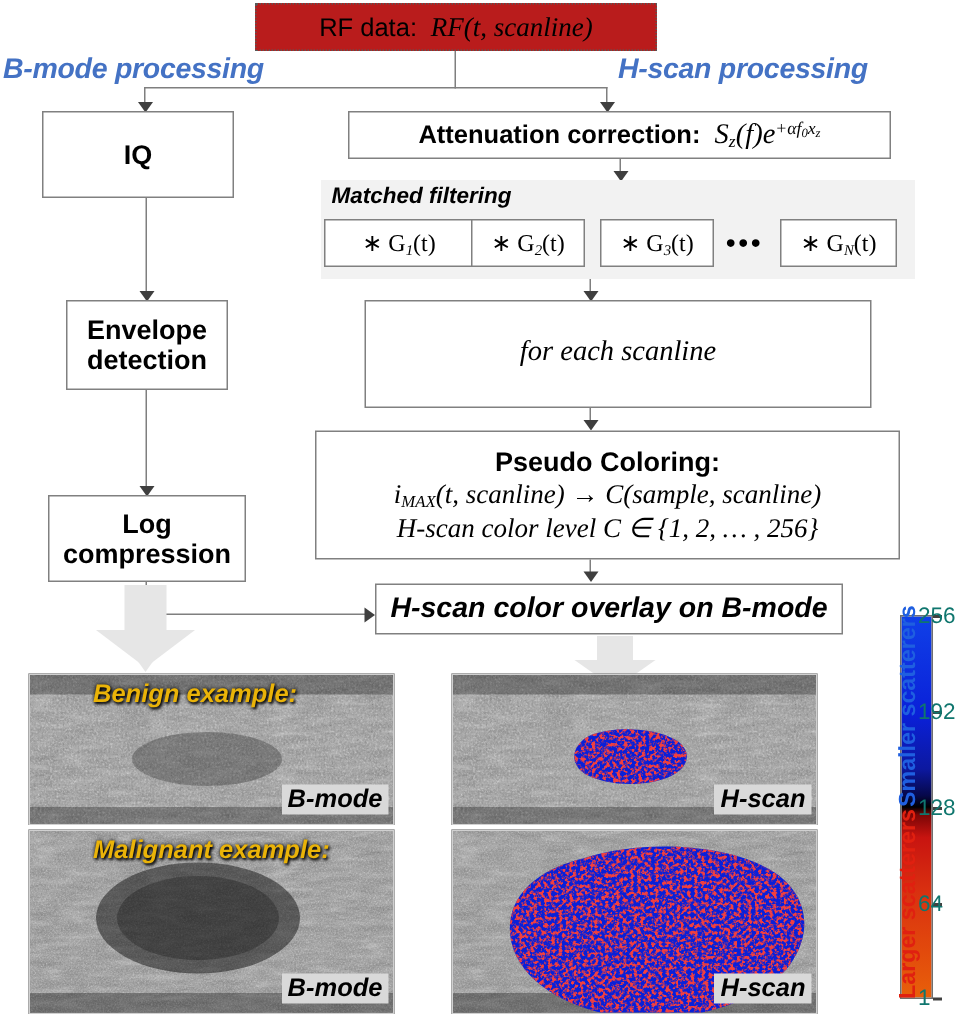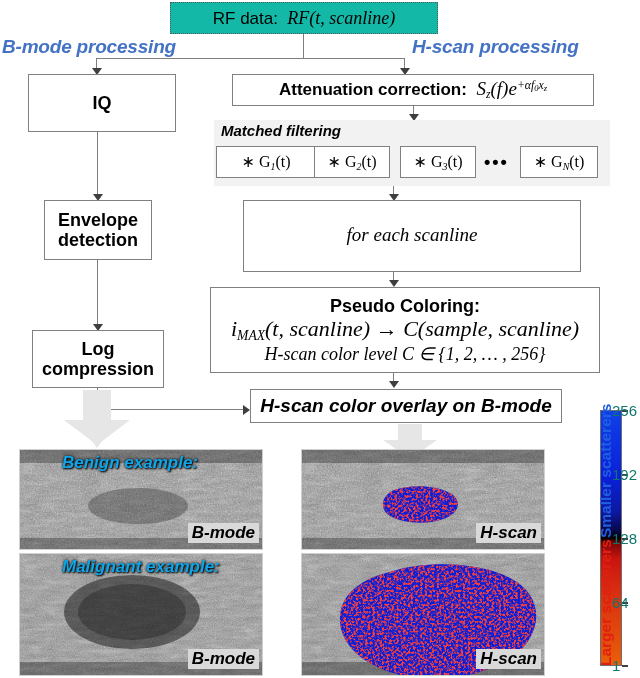--- a/index.html
+++ b/index.html
@@ -5,21 +5,21 @@
   html,body{margin:0;padding:0;background:#fff;}
   body{width:640px;height:678px;position:relative;overflow:hidden;
        font-family:"Liberation Sans",sans-serif;color:#000;}
 
   .abs{position:absolute;box-sizing:border-box;}
 
   
   .box{border:1.4px solid #808080;background:#fff;
        display:flex;align-items:center;justify-content:center;
        text-align:center;font-weight:bold;line-height:1.12;}
-  .box-dotted{border:1.6px dotted #595959;background:#14b8a6;
+  .box-dotted{border:1.6px dotted #595959;background:#b91c1c;
        display:flex;align-items:center;justify-content:center;text-align:center;}
 
   .mi{font-family:"Liberation Serif",serif;font-style:italic;font-weight:normal;}
   .sub{font-size:.62em;vertical-align:-.28em;font-style:italic;}
   .sup{font-size:.62em;vertical-align:.5em;font-style:italic;}
 
   
   .blue-head{color:#4472C4;font-weight:bold;font-style:italic;font-size:19px;
              white-space:nowrap;letter-spacing:-.2px;}
 
@@ -37,21 +37,21 @@
   .mf-title{font-weight:bold;font-style:italic;font-size:15px;}
   .gbox{border:1.3px solid #808080;background:#fff;
         display:flex;align-items:center;justify-content:center;
         font-family:"Liberation Serif",serif;font-size:16px;}
 
   
   .us{border:1px solid #d0d0d0;overflow:hidden;background:#111;}
   .cap{position:absolute;background:#d9d9d9;color:#000;
        font-style:italic;font-weight:bold;font-size:17px;
        padding:0px 4px;line-height:1.15;}
-  .exlabel{position:absolute;color:#0ea5e9;font-style:italic;font-weight:bold;
+  .exlabel{position:absolute;color:#eab308;font-style:italic;font-weight:bold;
        font-size:17px;white-space:nowrap;
        text-shadow:0 0 3px #000,1px 1px 2px #000;padding-left:36px;}
 
   
   .cb{border:1px solid #6f6f6f;}
   .cb-tick{position:absolute;height:1.5px;width:6px;background:#404040;}
   .cb-lab{position:absolute;font-size:15px;color:#0f766e;white-space:nowrap;}
   .cb-side{position:absolute;font-size:15.5px;font-weight:bold;
            white-space:nowrap;transform-origin:0 0;transform:rotate(-90deg);}
 
@@ -71,21 +71,21 @@
 <div class="abs blue-head" style="left:2px;top:36px;">B-mode processing</div>
 <div class="abs blue-head" style="left:412px;top:36px;">H-scan processing</div>
 
 <div class="abs ln vline" style="left:303px;top:34px;height:25px;"></div>
 <div class="abs ln hline" style="left:96px;top:58px;width:309px;"></div>
 <div class="abs ln vline" style="left:96px;top:58px;height:12px;"></div>
 <div class="abs ln vline" style="left:404px;top:58px;height:12px;"></div>
 <div class="abs arw-d" style="left:92px;top:68px;"></div>
 <div class="abs arw-d" style="left:400px;top:68px;"></div>
 
-<div class="abs box" style="left:28px;top:74px;width:148px;height:58px;font-size:18px;">
+<div class="abs box" style="left:28px;top:74px;width:128px;height:58px;font-size:18px;">
   <div>
     <div>IQ</div>
   </div>
 </div>
 <div class="abs ln vline" style="left:97px;top:132px;height:64px;"></div>
 <div class="abs arw-d" style="left:93px;top:194px;"></div>
 
 <div class="abs box" style="left:44px;top:200px;width:108px;height:60px;font-size:18px;">
   <div>
     <div>Envelope</div>
@@ -140,21 +140,21 @@
 <div class="abs arw-d" style="left:389px;top:194px;"></div>
 
 <div class="abs box" style="left:243px;top:200px;width:338px;height:72px;flex-direction:column;justify-content:center;">
   <div class="mi" style="font-size:19px;margin-top:-2px;">for each scanline</div>
 </div>
 <div class="abs ln vline" style="left:393px;top:272px;height:12px;"></div>
 <div class="abs arw-d" style="left:389px;top:280px;"></div>
 
 <div class="abs box" style="left:210px;top:287px;width:390px;height:86px;flex-direction:column;justify-content:center;">
   <div style="font-size:18px;font-weight:bold;">Pseudo Coloring:</div>
-  <div class="mi" style="font-size:22px;margin-top:1px;white-space:nowrap;">
+  <div class="mi" style="font-size:18px;margin-top:1px;white-space:nowrap;">
     i<span class="sub">MAX</span>(t, scanline) <span style="font-style:normal;font-weight:bold;">→</span> C(sample, scanline)
   </div>
   <div class="mi" style="font-size:18px;white-space:nowrap;">
     H-scan color level C ∈ {1, 2, … , 256}
   </div>
 </div>
 <div class="abs ln vline" style="left:393px;top:373px;height:12px;"></div>
 <div class="abs arw-d" style="left:389px;top:381px;"></div>
 
 <div class="abs box" style="left:250px;top:389px;width:312px;height:34px;font-size:19px;font-style:italic;">

